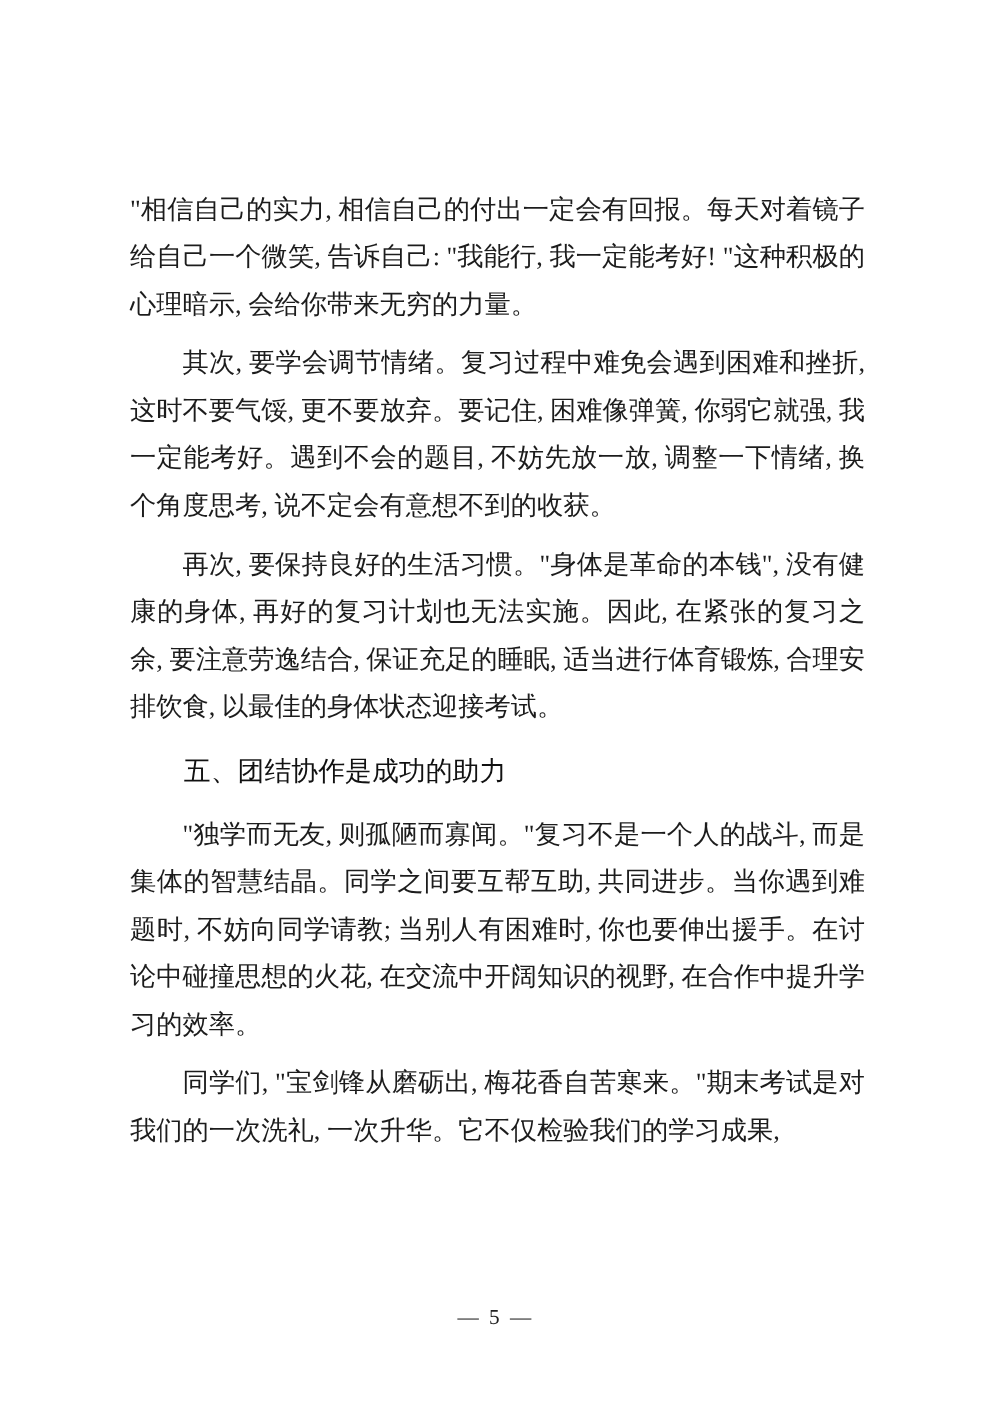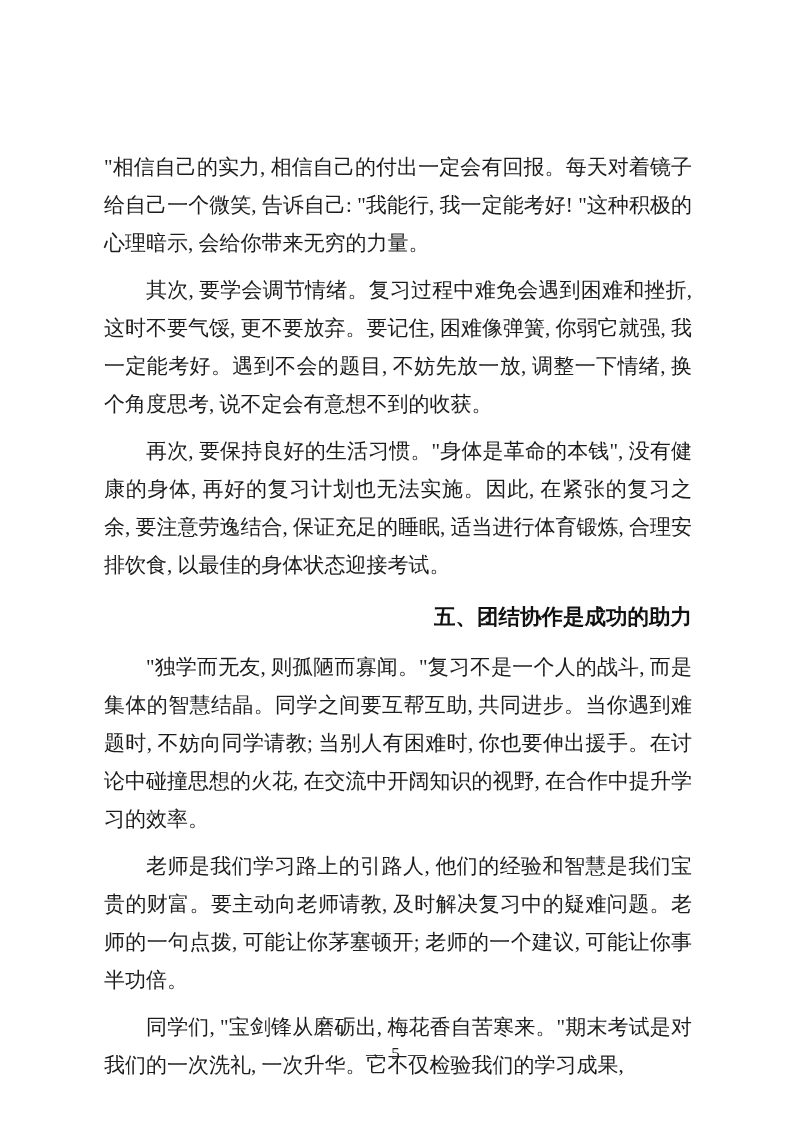--- a/index.html
+++ b/index.html
@@ -30,24 +30,23 @@
     text-indent: 2em;
     word-break: break-all;
   }
   .para.no-indent {
     text-indent: 0;
   }
   .heading {
     margin: 14px 0 12px 0;
     font-size: 21.5px;
     line-height: 38px;
-    font-weight: 700;
+    font-weight: 400;
     text-indent: 2em;
     color: #111111;
-    text-align: right;
   }
   .page-footer {
     position: absolute;
     left: 0;
     right: 0;
     bottom: 58px;
     text-align: center;
     font-size: 17px;
     color: #222222;
     letter-spacing: 2px;
@@ -56,17 +55,16 @@
 </head>
 <body>
 
 <div class="page">
   <main class="content">
     <p class="para no-indent">"相信自己的实力, 相信自己的付出一定会有回报。每天对着镜子给自己一个微笑, 告诉自己: "我能行, 我一定能考好! "这种积极的心理暗示, 会给你带来无穷的力量。</p>
     <p class="para">其次, 要学会调节情绪。复习过程中难免会遇到困难和挫折, 这时不要气馁, 更不要放弃。要记住, 困难像弹簧, 你弱它就强, 我一定能考好。遇到不会的题目, 不妨先放一放, 调整一下情绪, 换个角度思考, 说不定会有意想不到的收获。</p>
     <p class="para">再次, 要保持良好的生活习惯。"身体是革命的本钱", 没有健康的身体, 再好的复习计划也无法实施。因此, 在紧张的复习之余, 要注意劳逸结合, 保证充足的睡眠, 适当进行体育锻炼, 合理安排饮食, 以最佳的身体状态迎接考试。</p>
     <h2 class="heading">五、团结协作是成功的助力</h2>
     <p class="para">"独学而无友, 则孤陋而寡闻。"复习不是一个人的战斗, 而是集体的智慧结晶。同学之间要互帮互助, 共同进步。当你遇到难题时, 不妨向同学请教; 当别人有困难时, 你也要伸出援手。在讨论中碰撞思想的火花, 在交流中开阔知识的视野, 在合作中提升学习的效率。</p>
-    <p class="para">老师是我们学习路上的引路人, 他们的经验和智慧是我们宝贵的财富。要主动向老师请教, 及时解决复习中的疑难问题。老师的一句点拨, 可能让你茅塞顿开; 老师的一个建议, 可能让你事半功倍。</p>
     <p class="para">同学们, "宝剑锋从磨砺出, 梅花香自苦寒来。"期末考试是对我们的一次洗礼, 一次升华。它不仅检验我们的学习成果,</p>
   </main>
   <footer class="page-footer">— 5 —</footer>
 </div>
 
 </body></html>

